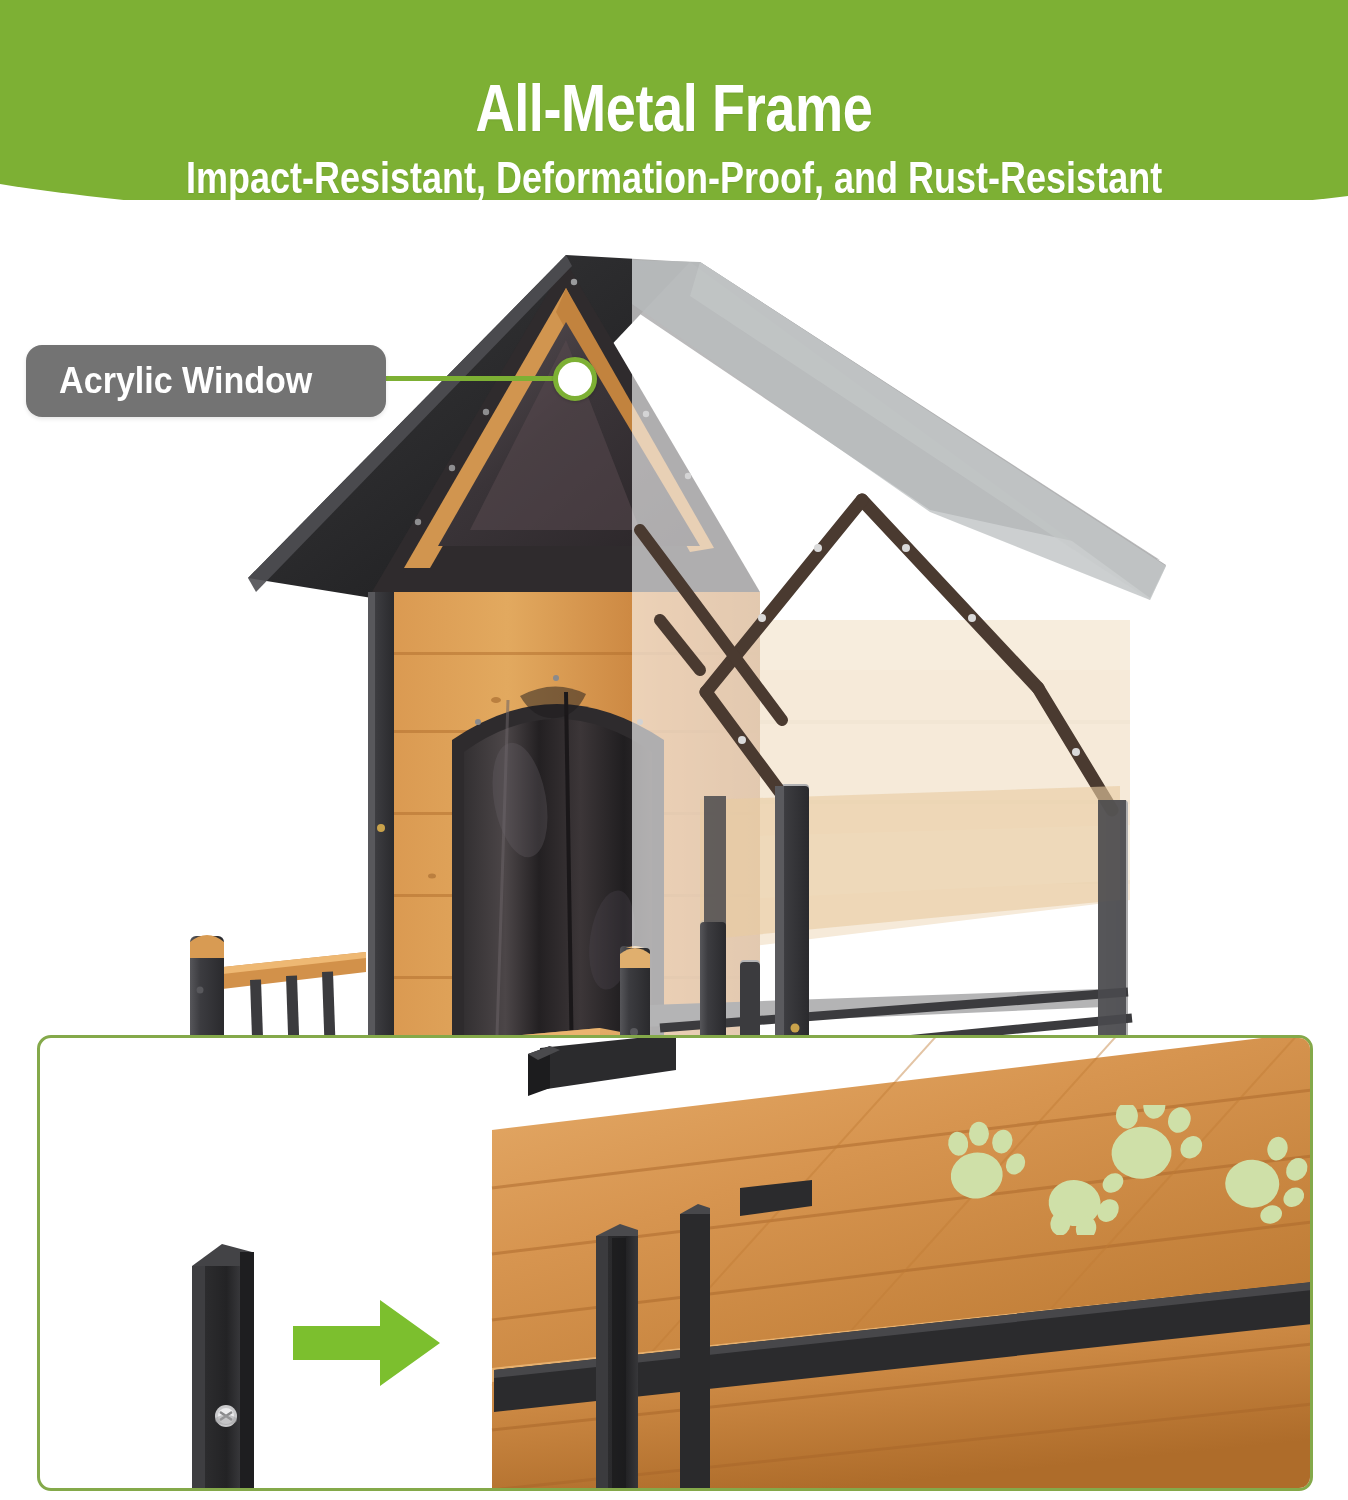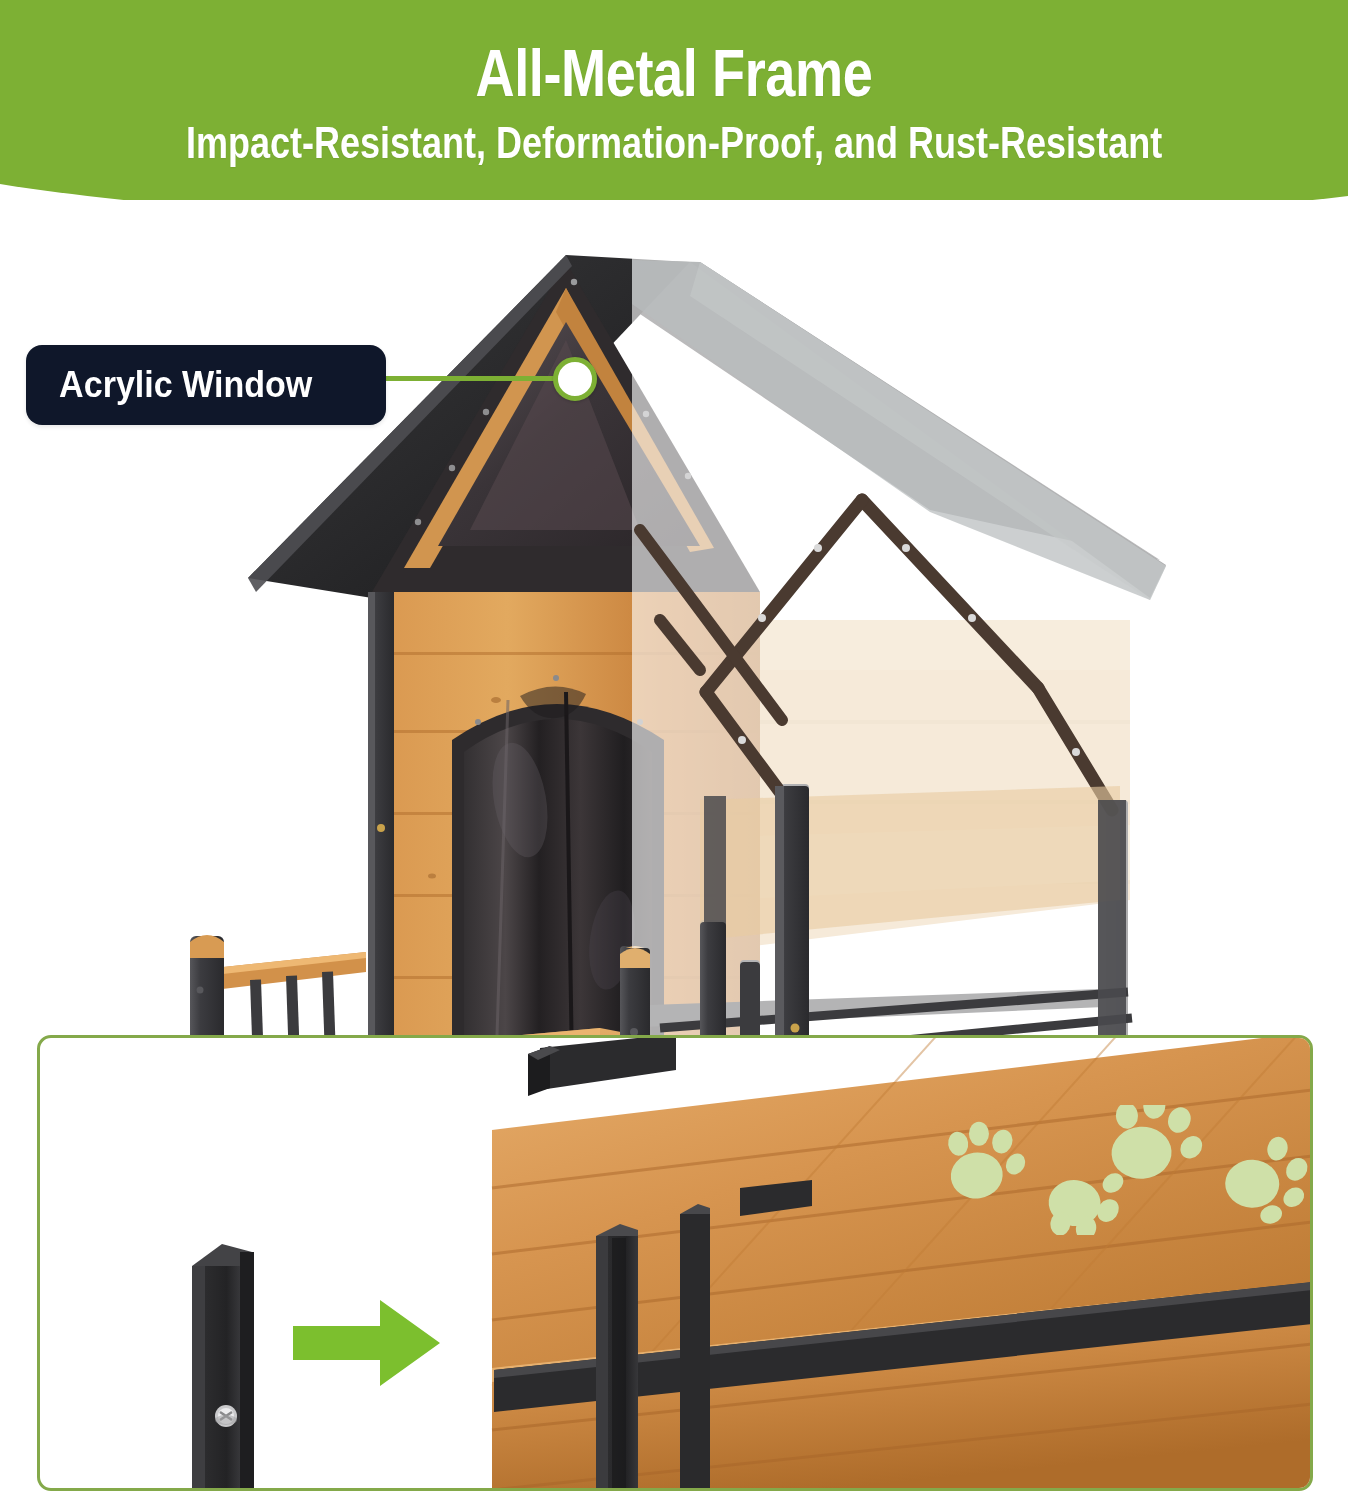--- a/index.html
+++ b/index.html
@@ -13,21 +13,21 @@
   
   #header-banner {
     position:absolute; left:0; top:0; width:1348px; height:240px;
     overflow:hidden;
   }
   #header-shape {
     position:absolute; left:0; top:0; width:1348px; height:240px;
   }
   #header-text-wrap {
     position:absolute; left:0; top:0; width:1348px; height:200px;
-    display:flex; flex-direction:column; align-items:center; justify-content:flex-start;
+    display:flex; flex-direction:column; align-items:center; justify-content:flex-end;
     padding-top:40px;
   }
   #header-title {
     color:#ffffff;
     font-size:66px; line-height:1.0; font-weight:bold;
     letter-spacing:-0.5px;
     transform:scaleX(0.82); transform-origin:center top;
     white-space:nowrap;
     text-shadow:0 1px 2px rgba(0,0,0,.08);
   }
@@ -43,22 +43,22 @@
   
   #hero-stage {
     position:absolute; left:0; top:200px; width:1348px; height:840px;
     background:#ffffff;
   }
   #product-svg { position:absolute; left:0; top:0; }
 
   
   #callout-acrylic-window {
     position:absolute; left:26px; top:345px;
-    width:360px; height:80px;
-    background:#0f172a;
+    width:360px; height:72px;
+    background:#737373;
     border-radius:16px;
     display:flex; align-items:center;
     box-shadow:0 2px 4px rgba(0,0,0,.10);
     z-index:40;
   }
   #callout-acrylic-window .label {
     color:#ffffff; font-size:37px; font-weight:bold;
     padding-left:36px; transform:scaleX(0.92); transform-origin:left center;
     white-space:nowrap;
   }

